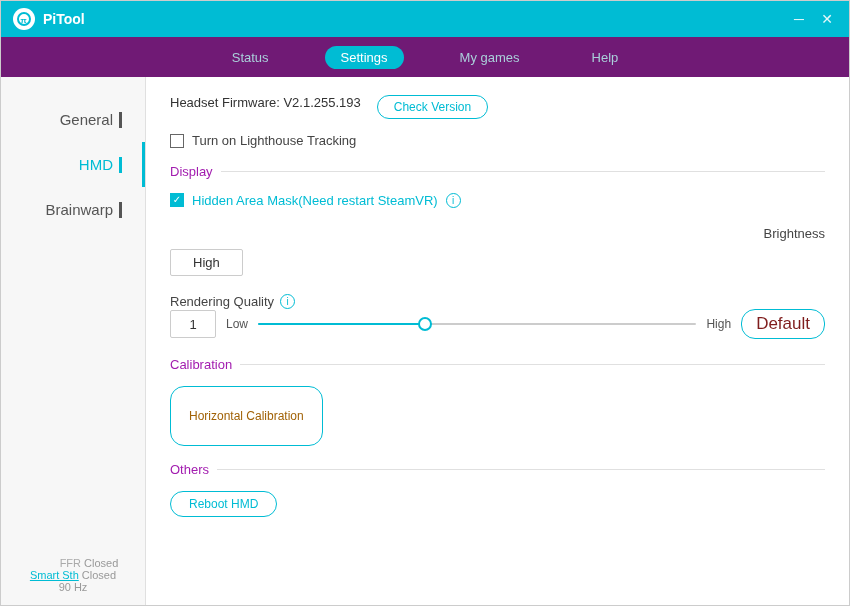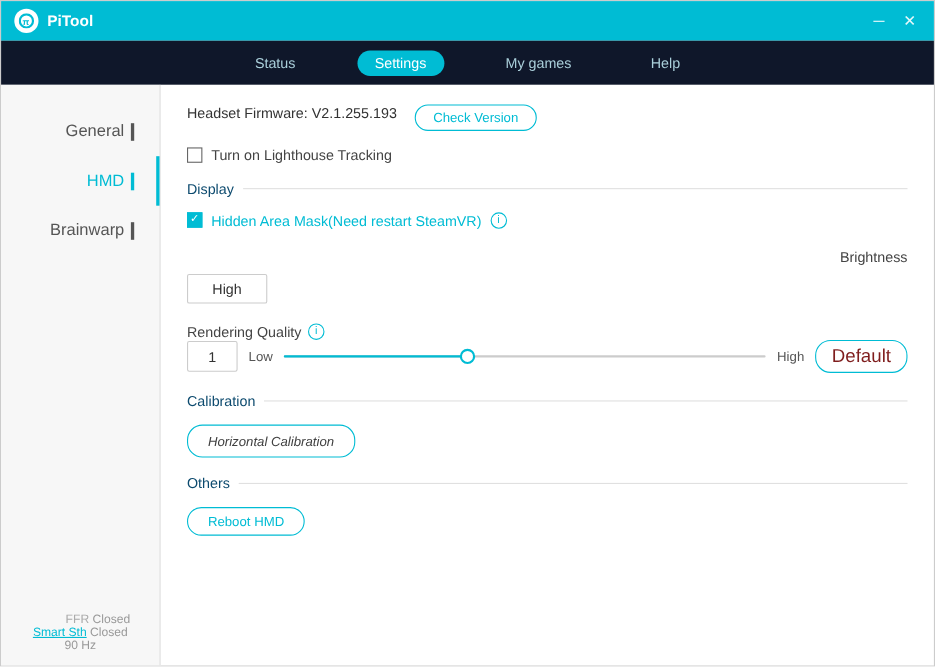--- a/index.html
+++ b/index.html
@@ -65,21 +65,21 @@
       width: 20px;
       height: 20px;
       display: flex;
       align-items: center;
       justify-content: center;
       opacity: 0.9;
     }
 
     
     .nav-bar {
-      background: #0f172a;
+      background: #701a75;
       height: 40px;
       display: flex;
       align-items: center;
       justify-content: center;
       gap: 40px;
       flex-shrink: 0;
     }
     .nav-item {
       color: #aacfda;
       font-size: 13px;
@@ -196,21 +196,21 @@
     .checkbox-label {
       font-size: 13px;
       color: #444;
     }
 
     
     .section-header {
       display: flex;
       align-items: center;
       margin-bottom: 14px;
-      color: #0c4a6e;
+      color: #a21caf;
       font-size: 13px;
     }
     .section-header::after {
       content: '';
       flex: 1;
       height: 1px;
       background: #e0e0e0;
       margin-left: 8px;
     }
 
@@ -342,27 +342,26 @@
       border-radius: 14px;
       padding: 4px 14px;
       font-size: 17px;
       cursor: pointer;
     }
 
     
     .horiz-cal-btn {
       border: 1.5px solid #00bcd4;
       background: transparent;
-      color: #404040;
+      color: #a16207;
       border-radius: 14px;
-      padding: 7px 18px;
+      padding: 22px 18px;
       font-size: 12px;
       cursor: pointer;
       margin-bottom: 16px;
-      font-style: italic;
     }
 
     
     .reboot-btn {
       border: 1.5px solid #00bcd4;
       background: transparent;
       color: #00bcd4;
       border-radius: 14px;
       padding: 5px 18px;
       font-size: 12px;

